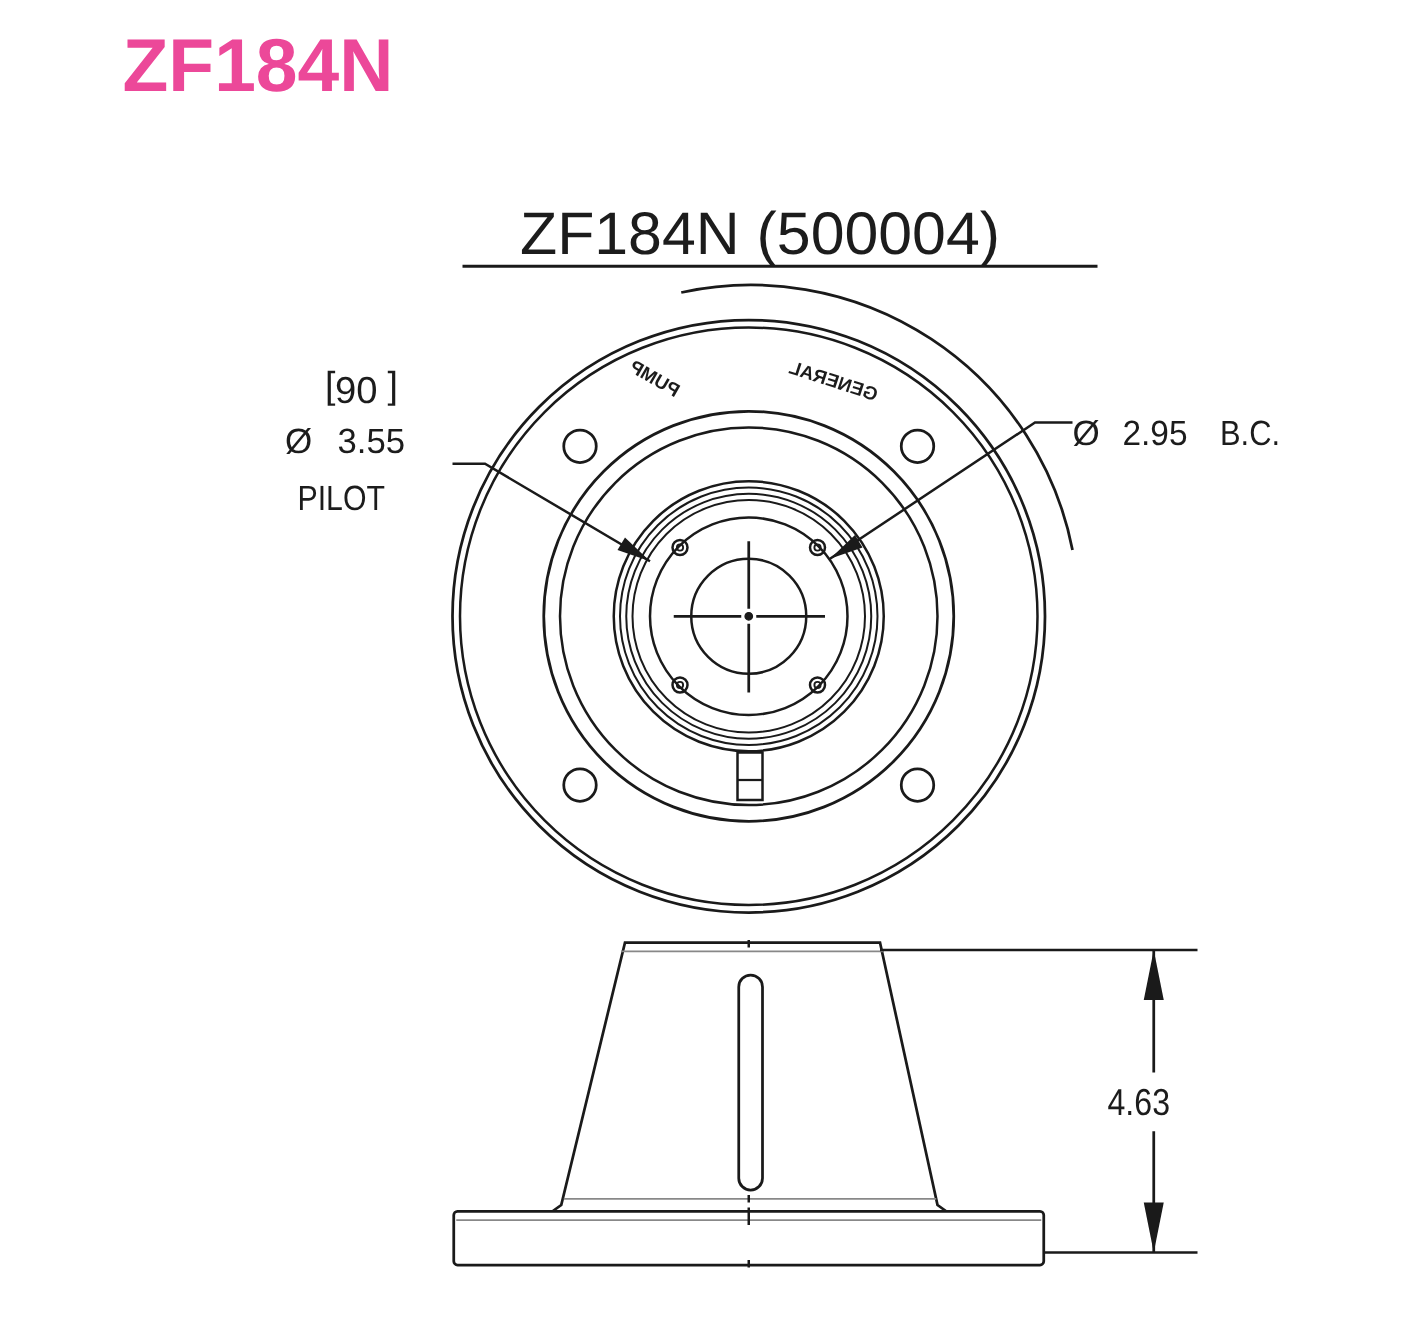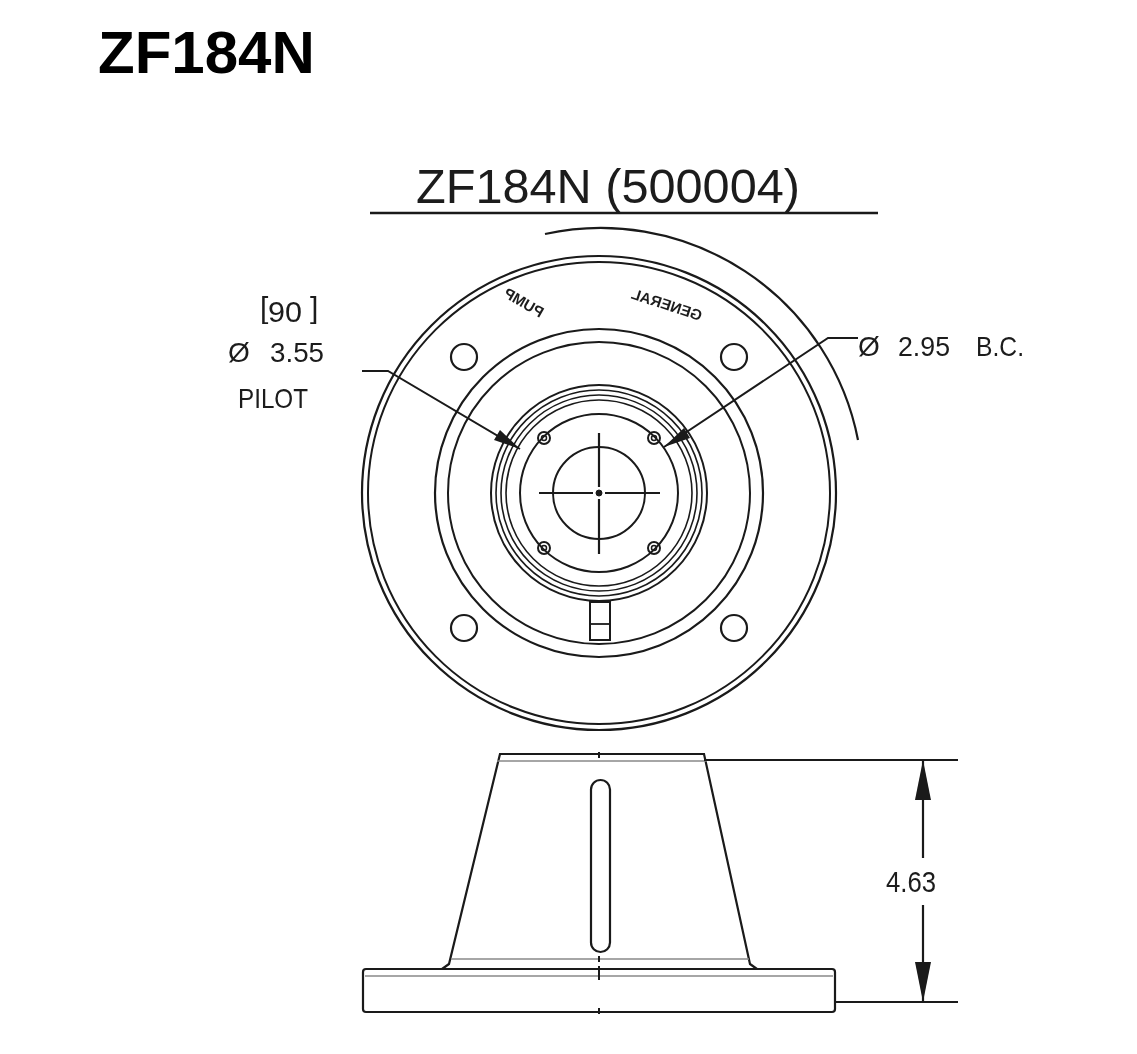--- a/index.html
+++ b/index.html
@@ -1,20 +1,20 @@
 <!DOCTYPE html>
 <html><head>
 <meta charset="utf-8">
 <style>
   html, body { margin: 0; padding: 0; background: #ffffff; }
   body { width: 1137px; height: 1054px; position: relative; overflow: hidden; font-family: "Liberation Sans", sans-serif; }
   .page-title {
     position: absolute; left: 98px; top: 18px;
     font-family: "Liberation Sans", sans-serif; font-weight: bold;
-    font-size: 60px; line-height: 70px; color: #000000; letter-spacing: 0px;
+    font-size: 60px; line-height: 70px; color: #ec4899; letter-spacing: 0px;
   }
   .drawing { position: absolute; left: 0; top: 0; }
   .lbl { font-family: "Liberation Sans Narrow", "Liberation Sans", sans-serif; fill: #1c1c1c; }
 </style>
 </head>
 <body>
 
 <div class="page-title">ZF184N</div>
 
 <svg class="drawing" width="1137" height="1054" viewBox="0 0 1137 1054" xmlns="http://www.w3.org/2000/svg">

